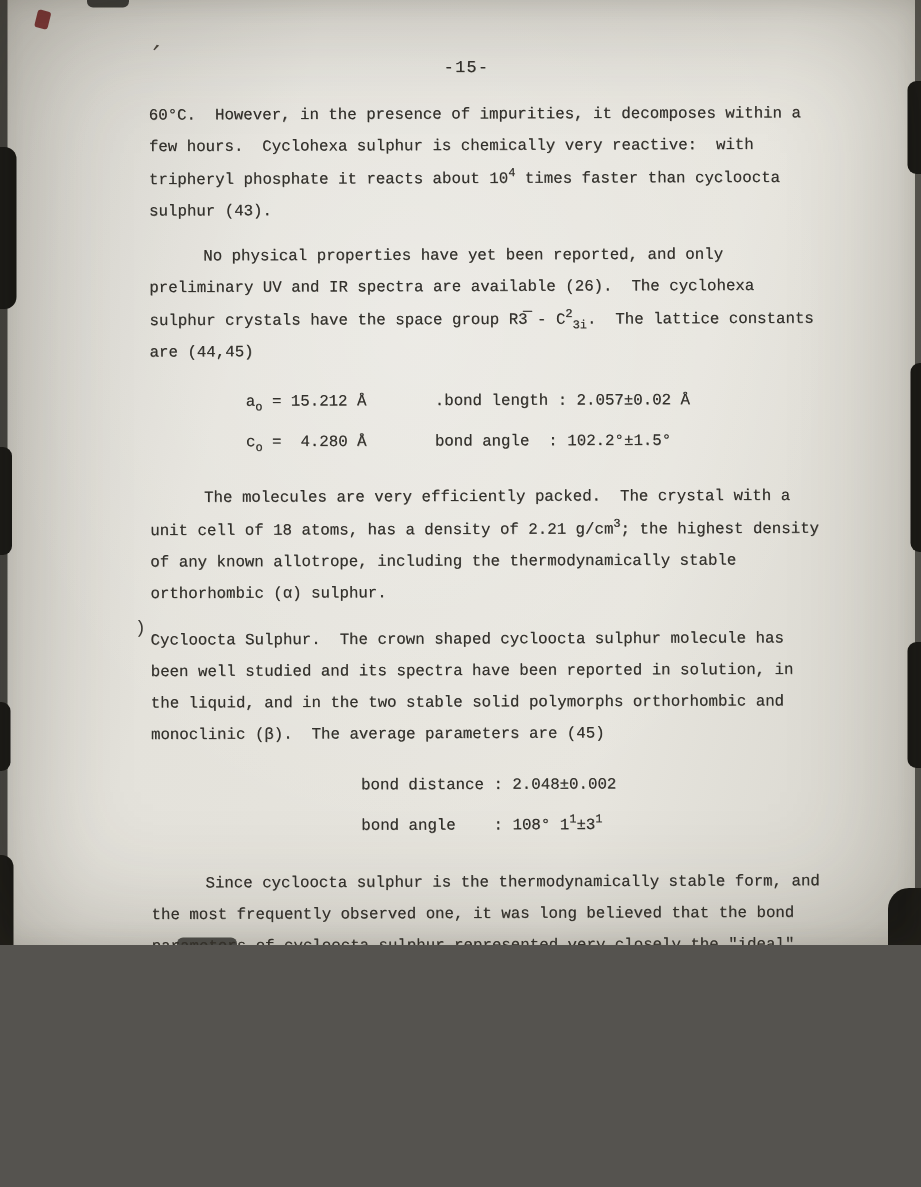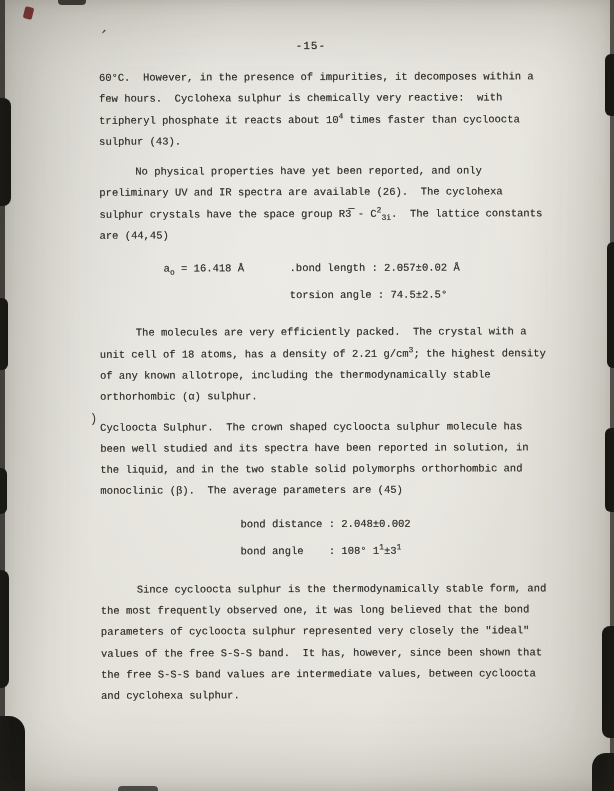--- a/index.html
+++ b/index.html
@@ -1,18 +1,18 @@
 <!DOCTYPE html>
 <html><head>
 <meta charset="utf-8">
 <style>
   html,body { margin:0; padding:0; background:#55534f; }
   .scan {
     position: relative;
-    width: 614px; height: 791px;
+    width: 614px; height: 630px;
     margin: 0 auto;
     overflow: hidden;
     background:
       radial-gradient(ellipse at 45% 35%, rgba(255,255,255,0.28), rgba(255,255,255,0) 60%),
       linear-gradient(105deg, #cfcdc6, #e4e2db 28%, #e7e5de 68%, #d6d4cc);
     font-family: "Liberation Mono", "DejaVu Sans Mono", monospace;
     color: #33312c;
   }
   .page {
     position: absolute; inset: 0;
@@ -89,28 +89,29 @@
 
   <div class="page">
     <div class="page-number">-15-</div>
 
     <p class="para"><span>60°C.  However, in the presence of impurities, it decomposes within a few hours.  Cyclohexa sulphur is chemically very reactive:  with tripheryl phosphate it reacts about 10</span><sup>4</sup><span> times faster than cycloocta sulphur (43).</span></p>
 
     <p class="para indent"><span>No physical properties have yet been reported, and only preliminary UV and IR spectra are available (26).  The cyclohexa sulphur crystals have the space group R3̅ - C</span><sup>2</sup><sub>3i</sub><span>.  The lattice constants are (44,45)</span></p>
 
     <div class="datablock lattice">
       <div class="drow">
-        <span class="dleft"><span>a</span><sub>o</sub><span> = 16.418 Å</span></span>
+        <span class="dleft"><span>a</span><sub>o</sub><span> = 15.212 Å</span></span>
         <span class="dright">.bond length : 2.057±0.02 Å</span>
       </div>
       <div class="drow">
+        <span class="dleft"><span>c</span><sub>o</sub><span> =  4.280 Å</span></span>
+        <span class="dright">bond angle  : 102.2°±1.5°</span>
       </div>
       <div class="drow">
         <span class="dleft"></span>
-        <span class="dright">torsion angle : 74.5±2.5°</span>
       </div>
     </div>
 
     <p class="para indent"><span>The molecules are very efficiently packed.  The crystal with a unit cell of 18 atoms, has a density of 2.21 g/cm</span><sup>3</sup><span>; the highest density of any known allotrope, including the thermodynamically stable orthorhombic (α) sulphur.</span></p>
 
     <p class="para"><span class="u">Cycloocta Sulphur.</span><span>  The crown shaped cycloocta sulphur molecule has been well studied and its spectra have been reported in solution, in the liquid, and in the two stable solid polymorphs orthorhombic and monoclinic (β).  The average parameters are (45)</span></p>
 
     <div class="datablock params">
       <div class="prow">bond distance : 2.048±0.002</div>
       <div class="prow"><span>bond angle    : 108° 1</span><sup>1</sup><span>±3</span><sup>1</sup></div>

